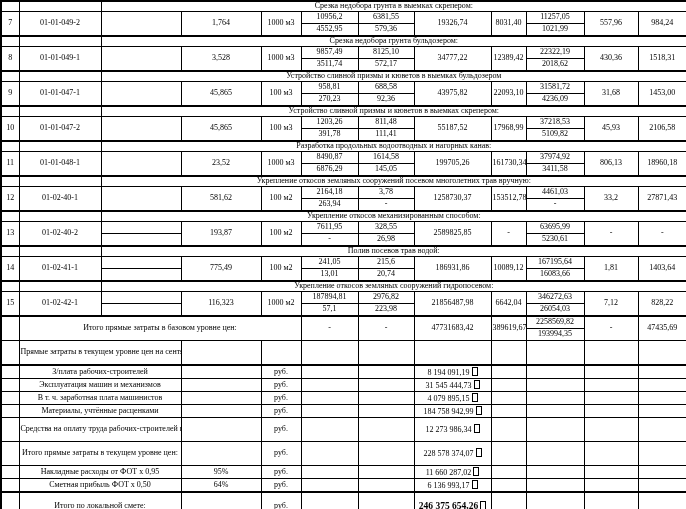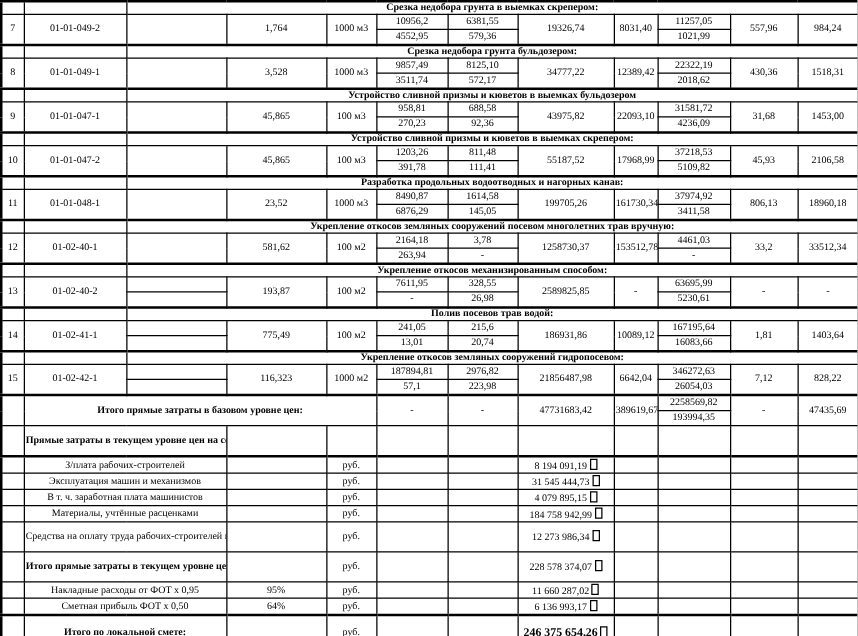--- a/index.html
+++ b/index.html
@@ -11,22 +11,22 @@
   }
   table.smeta td{
     border:1px solid #000;padding:0 1px;text-align:center;vertical-align:middle;
     line-height:1.05;overflow:hidden;white-space:nowrap;
   }
   tr.grp-row td{height:9px}
   tr.sub td{height:11px}
   tr.btm td{height:12px}
   tr.tall td{height:23px}
   tr.final td{height:27px}
-  td.grp{font-weight:bold;white-space:nowrap}
-  td.bold{font-weight:bold}
+  td.grp{font-weight:normal;white-space:nowrap}
+  td.bold{font-weight:normal}
   td.wrap{white-space:normal}
   td.tr2{border-right:2px solid #000}
   tr.thick-top td{border-top:2px solid #000}
   td.big{font-size:9.5px;font-weight:bold}
   span.nbox{
     display:inline-block;width:4px;height:7px;border:1px solid #000;
     margin-left:2px;vertical-align:-1px;
   }
 </style>
 </head>
@@ -179,21 +179,21 @@
           <td rowspan="2">01-02-40-1</td>
           <td rowspan="2"></td>
           <td rowspan="2">581,62</td>
           <td rowspan="2" class="tr2">100 м2</td>
           <td>2164,18</td>
           <td>3,78</td>
           <td rowspan="2">1258730,37</td>
           <td rowspan="2" class="tr2">153512,78</td>
           <td>4461,03</td>
           <td rowspan="2">33,2</td>
-          <td rowspan="2">33512,34</td>
+          <td rowspan="2">27871,43</td>
         </tr>
         <tr class="sub">
           <td>263,94</td>
           <td>-</td>
           <td>-</td>
         </tr>
         <tr class="grp-row thick-top">
           <td></td>
           <td></td>
           <td colspan="10" class="grp">Укрепление откосов механизированным способом:</td>

